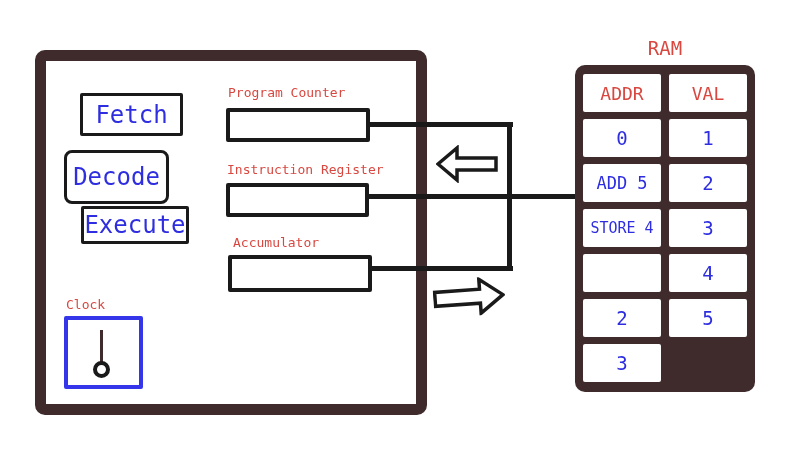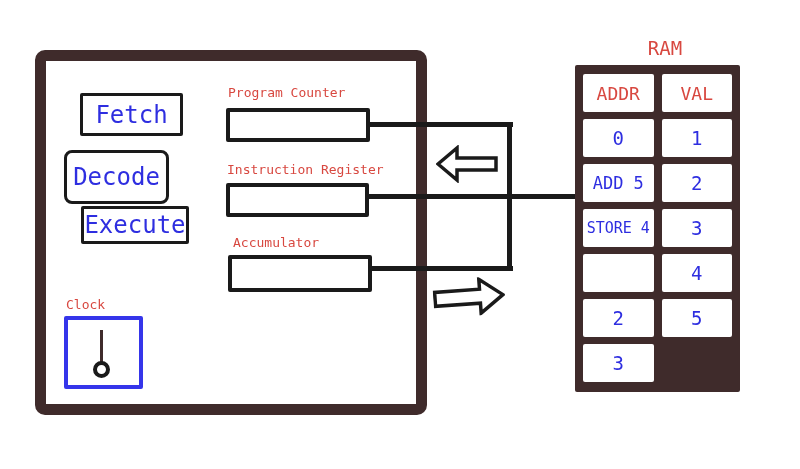--- a/index.html
+++ b/index.html
@@ -87,23 +87,23 @@
 
   
   .ram-title {
     left: 575px; top: 36px; width: 180px; height: 24px;
     color: var(--label-red, #d84840);
     font-size: 19px;
     text-align: center;
     line-height: 24px;
   }
   .ram-table {
-    left: 575px; top: 65px; width: 165px; height: 327px;
+    left: 575px; top: 65px; width: 180px; height: 327px;
     background: var(--outline-brown, #3f2b2b);
-    border-radius: 2px;
+    border-radius: 10px;
     display: grid;
     grid-template-columns: 1fr 1fr;
     grid-template-rows: repeat(7, 1fr);
     gap: 7px 8px;
     padding: 9px 8px 10px 8px;
     box-sizing: border-box;
   }
   .cell {
     background: #ffffff;
     border-radius: 2px;

